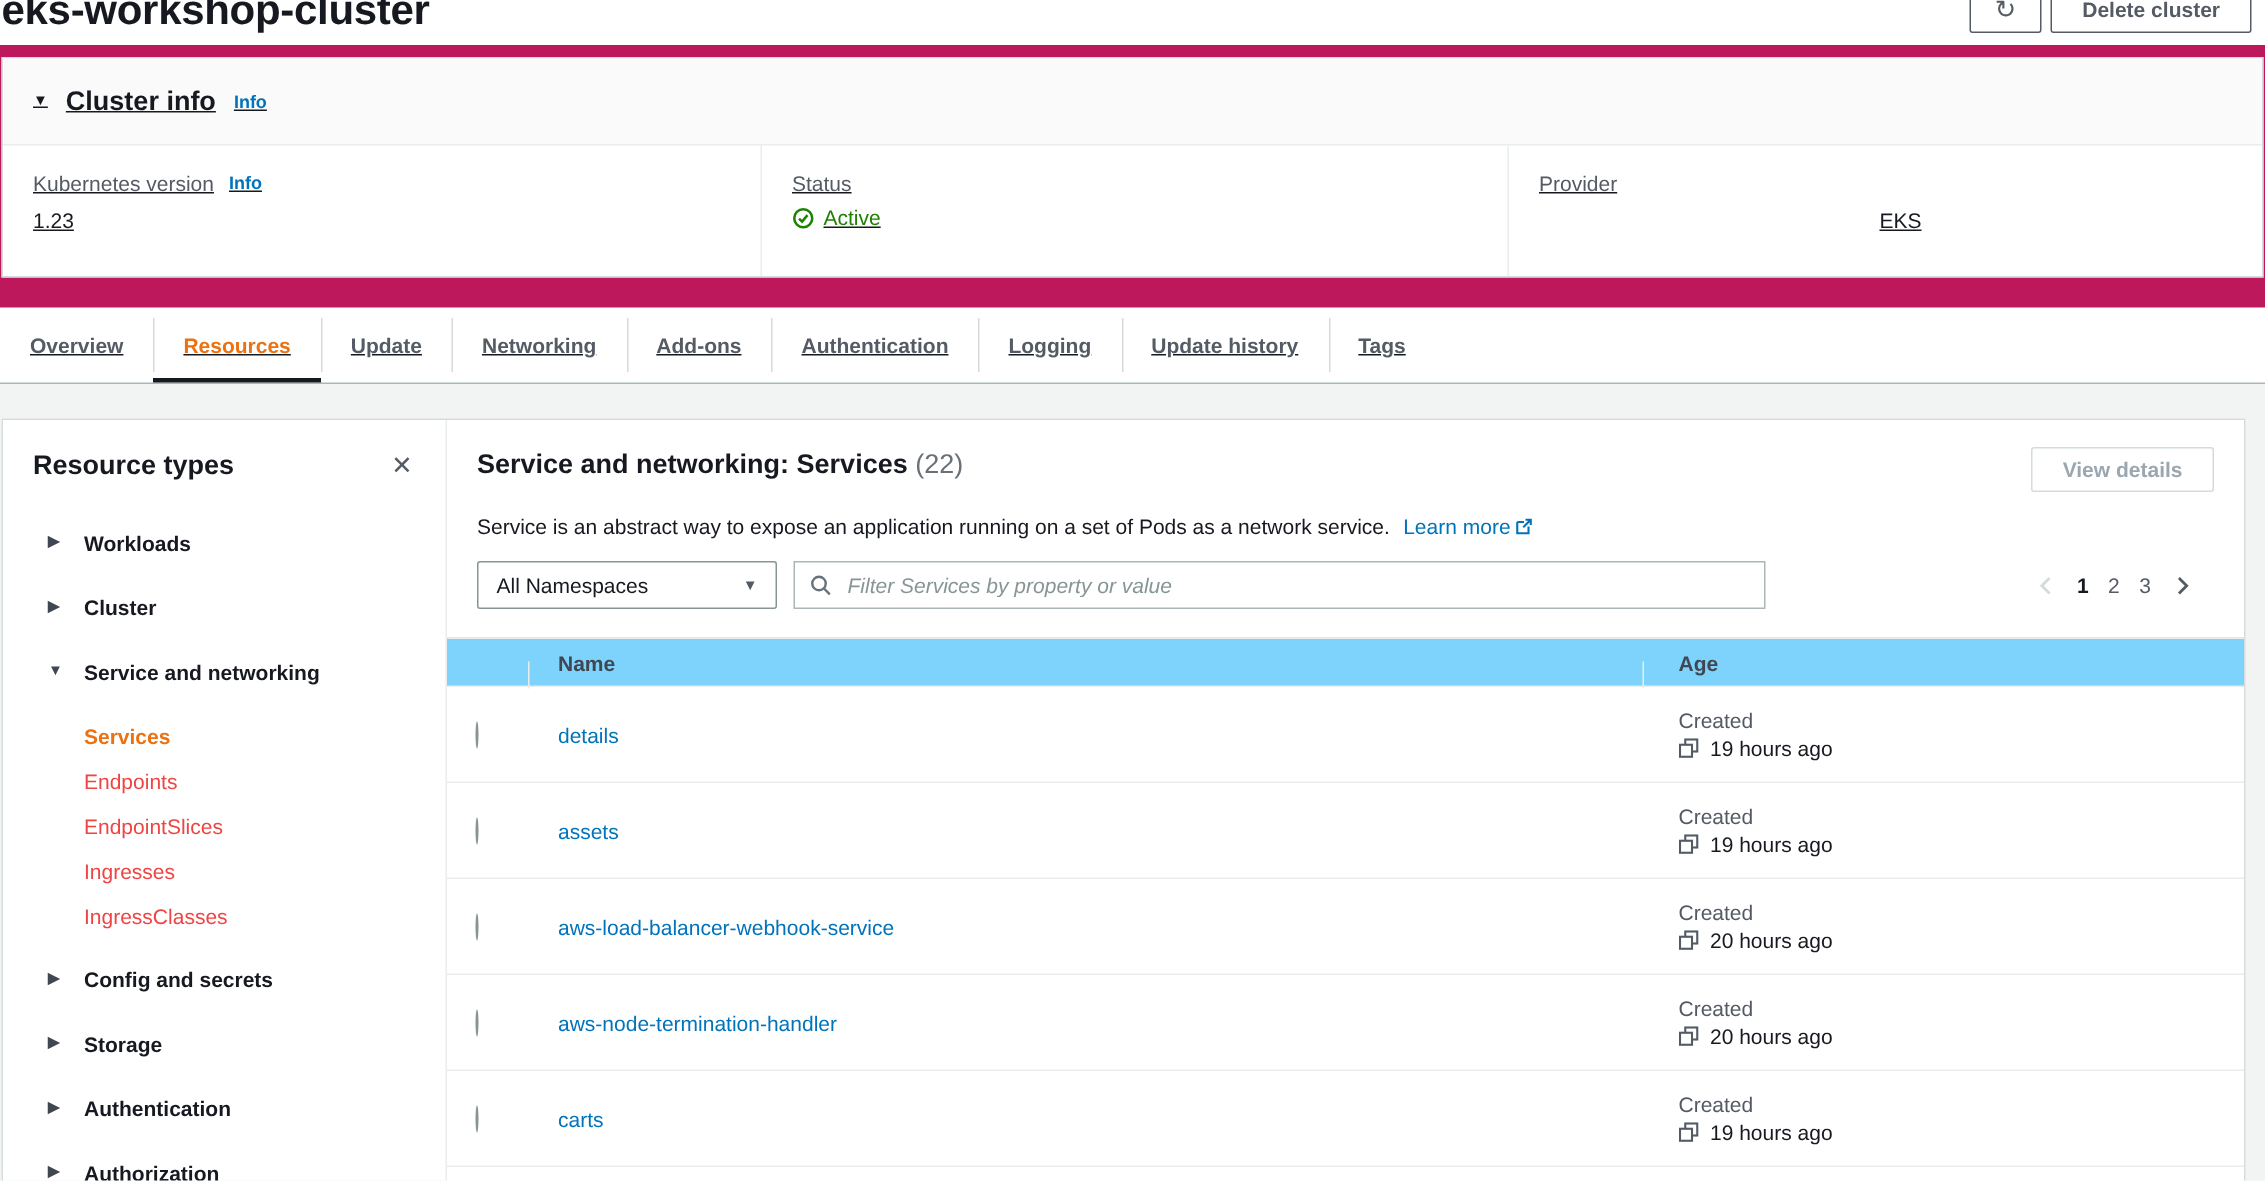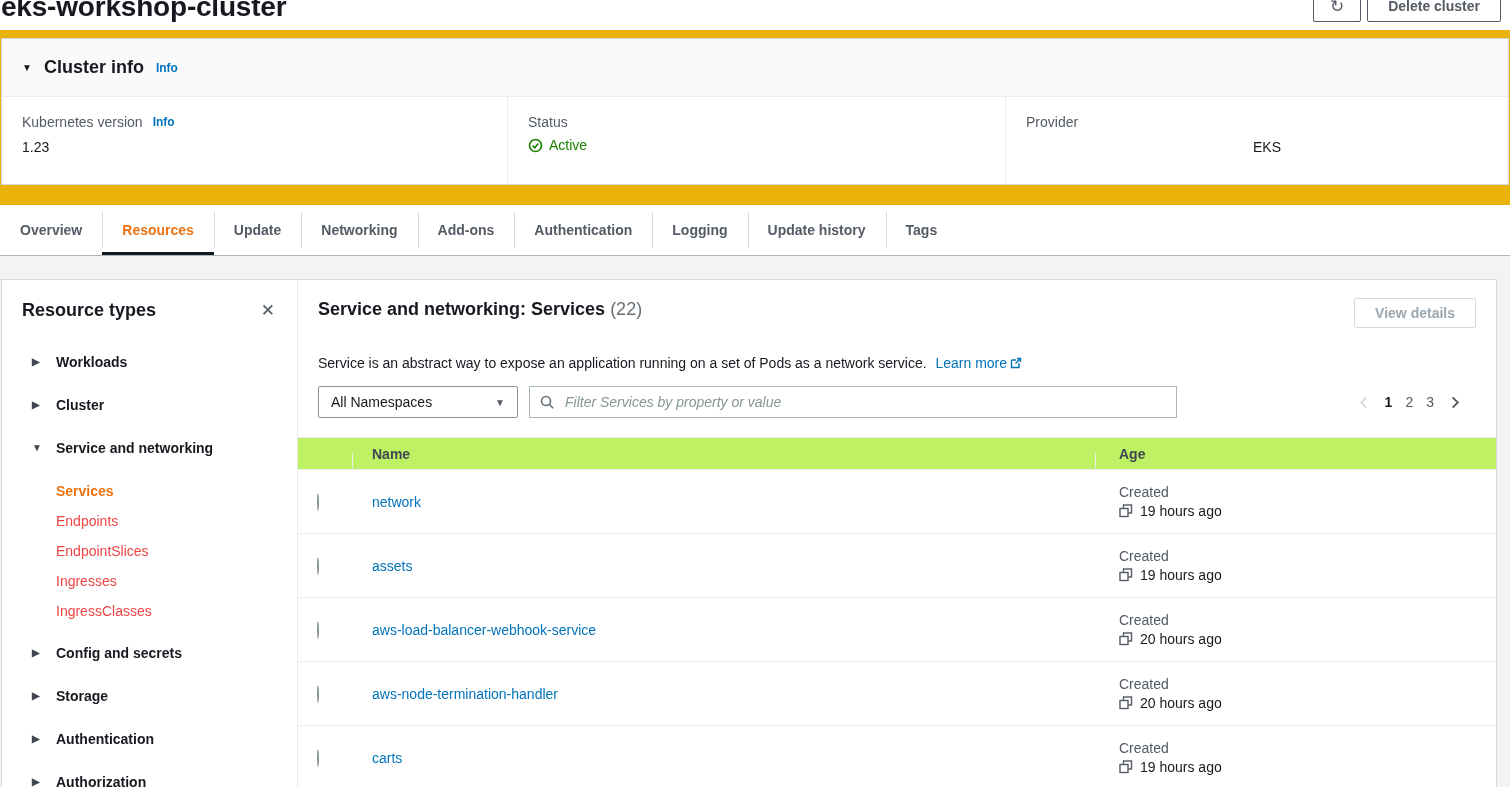--- a/index.html
+++ b/index.html
@@ -2,21 +2,21 @@
 <html><head>
 <meta charset="utf-8">
 <style>
   * { box-sizing: border-box; }
   html,body { margin:0; padding:0; }
   body {
     width:1510px; height:787px; overflow:hidden;
     font-family:"Liberation Sans", sans-serif;
     background:#f2f3f3; color:#16191f; font-size:14px;
   }
-  .white-head { background:#eab308; }
+  .white-head { background:#be185d;text-decoration:underline; }
 
   
   .top-strip { height:30px; position:relative; overflow:hidden; background:#fff; }
   .page-title { position:absolute; left:1px; top:-9px; margin:0; font-size:28px; font-weight:700; color:#16191f; letter-spacing:-0.2px; }
   .hdr-btn { position:absolute; top:-10px; height:32px; background:#fff; border:1px solid #545b64; border-radius:2px; color:#545b64; font-weight:700; font-size:14px; font-family:inherit; cursor:pointer; display:flex; align-items:center; justify-content:center; }
   .refresh-btn { right:149px; width:48px; font-size:17px; font-weight:400; }
   .delete-btn { right:9px; padding:0 20px; }
 
   
   .cluster-card { margin:8px 1px 0 1px; border:1px solid #d5dbdb; background:#fff; }
@@ -54,38 +54,38 @@
   .t-child { display:flex; align-items:center; height:20px; margin-bottom:10px; padding-left:24px; color:#ef4444; cursor:pointer; }
   .t-child.selected { color:#ec7211; font-weight:700; }
   .t-child.last { margin-bottom:22px; }
 
   
   .main { flex:1; min-width:0; padding-top:18px; }
   .m-head { display:flex; justify-content:space-between; align-items:flex-start; padding:0 20px; }
   .m-title { margin:0; font-size:18px; font-weight:700; line-height:22px; }
   .m-count { color:#687078; font-weight:400; margin-left:5px; }
   .view-btn { height:30px; padding:0 20px; background:#fff; border:1px solid #d5dbdb; border-radius:2px; color:#9ba7b0; font-weight:700; font-size:14px; font-family:inherit; }
-  .m-desc { padding:0 20px; margin-top:26px; line-height:18px; }
+  .m-desc { padding:0 20px; margin-top:14px; line-height:18px; }
   .learn-link { color:#0073bb; text-decoration:none; margin-left:5px; }
   .ext-ico { vertical-align:-1px; margin-left:3px; }
 
   .controls { display:flex; align-items:center; margin-top:13px; padding:0 20px; }
   .ns-select { width:200px; height:32px; border:1px solid #879596; border-radius:2px; background:#fff; display:flex; align-items:center; justify-content:space-between; padding:0 12px; cursor:pointer; }
   .ns-caret { color:#545b64; font-size:10px; }
   .filter-box { margin-left:11px; width:648px; height:32px; border:1px solid #aab7b8; border-radius:0; background:#fff; display:flex; align-items:center; gap:8px; padding:0 10px; }
   .filter-box input { border:none; outline:none; flex:1; font-size:14px; font-family:inherit; color:#16191f; background:transparent; }
   .filter-box input::placeholder { font-style:italic; color:#879596; }
   .pager { margin-left:auto; display:flex; align-items:center; gap:13px; padding-right:14px; }
   .pg-num { color:#545b64; cursor:pointer; }
   .pg-num.current { color:#16191f; font-weight:700; }
   .pg-arrow { display:flex; align-items:center; cursor:pointer; }
 
   
   .svc-table { margin-top:19px; }
-  .thead { display:flex; align-items:center; height:33px; background:#bef264; border-top:1px solid #eaeded; border-bottom:1px solid #eaeded; font-weight:700; color:#414750; }
+  .thead { display:flex; align-items:center; height:33px; background:#7dd3fc; border-top:1px solid #eaeded; border-bottom:1px solid #eaeded; font-weight:700; color:#414750; }
   .col-sel { width:54px; flex-shrink:0; }
   .col-name { flex:1; padding-left:20px; position:relative; min-width:0; }
   .col-age { width:401px; flex-shrink:0; padding-left:24px; position:relative; }
   .thead .col-name::before, .thead .col-age::before { content:""; position:absolute; left:0; top:7px; height:18px; width:1px; background:#eaeded; }
   .trow { display:flex; align-items:center; height:64px; border-bottom:1px solid #eaeded; background:#fff; }
   .radio { width:16px; height:16px; border:1px solid #879596; border-radius:50%; margin-left:19px; background:#fff; cursor:pointer; }
   .name-link { color:#0073bb; text-decoration:none; }
   .age-cell { display:flex; flex-direction:column; gap:3px; }
   .age-created { color:#545b64; }
   .age-val { display:flex; align-items:center; gap:7px; color:#16191f; }
@@ -246,21 +246,21 @@
 
       <div class="svc-table">
         <div class="thead">
           <div class="col-sel"></div>
           <div class="col-name">Name</div>
           <div class="col-age">Age</div>
         </div>
 
         <div class="trow">
           <div class="col-sel"><span class="radio"></span></div>
-          <div class="col-name"><a href="#" class="name-link">network</a></div>
+          <div class="col-name"><a href="#" class="name-link">details</a></div>
           <div class="col-age">
             <div class="age-cell">
               <span class="age-created">Created</span>
               <span class="age-val">
                   <span class="copy-ico">
                     <svg width="14" height="14" viewBox="0 0 14 14">
                       <rect x="4.5" y="1" width="8" height="8" fill="none" stroke="#545b64" stroke-width="1.4"></rect>
                       <rect x="1" y="4.5" width="8" height="8" fill="#ffffff" stroke="#545b64" stroke-width="1.4"></rect>
                     </svg>
                   </span>

